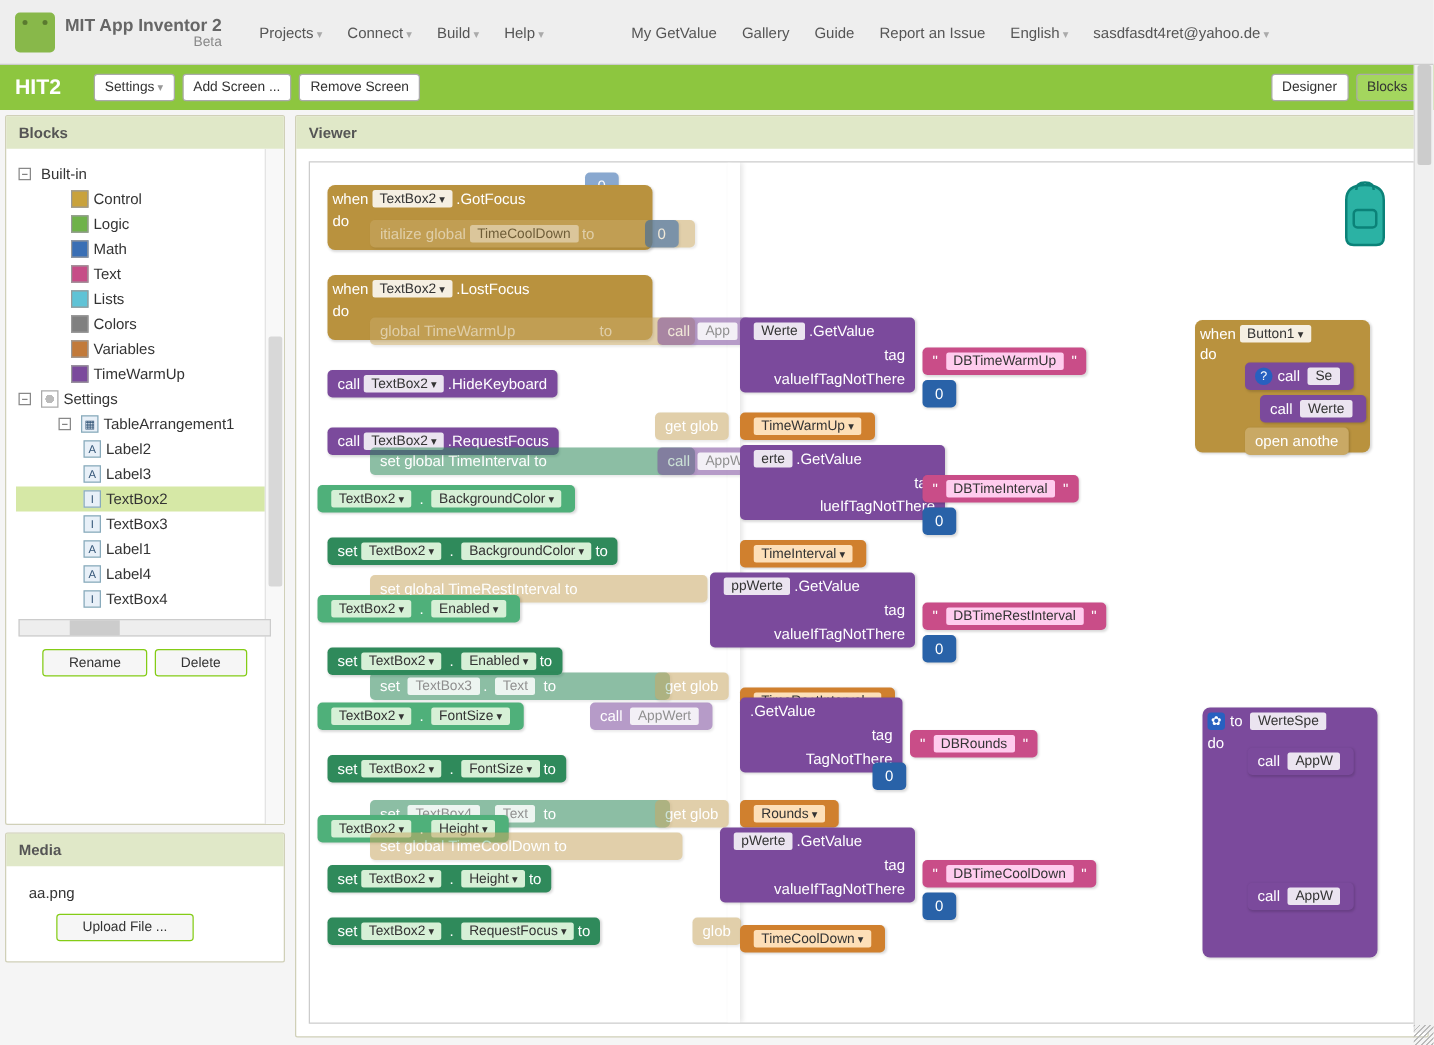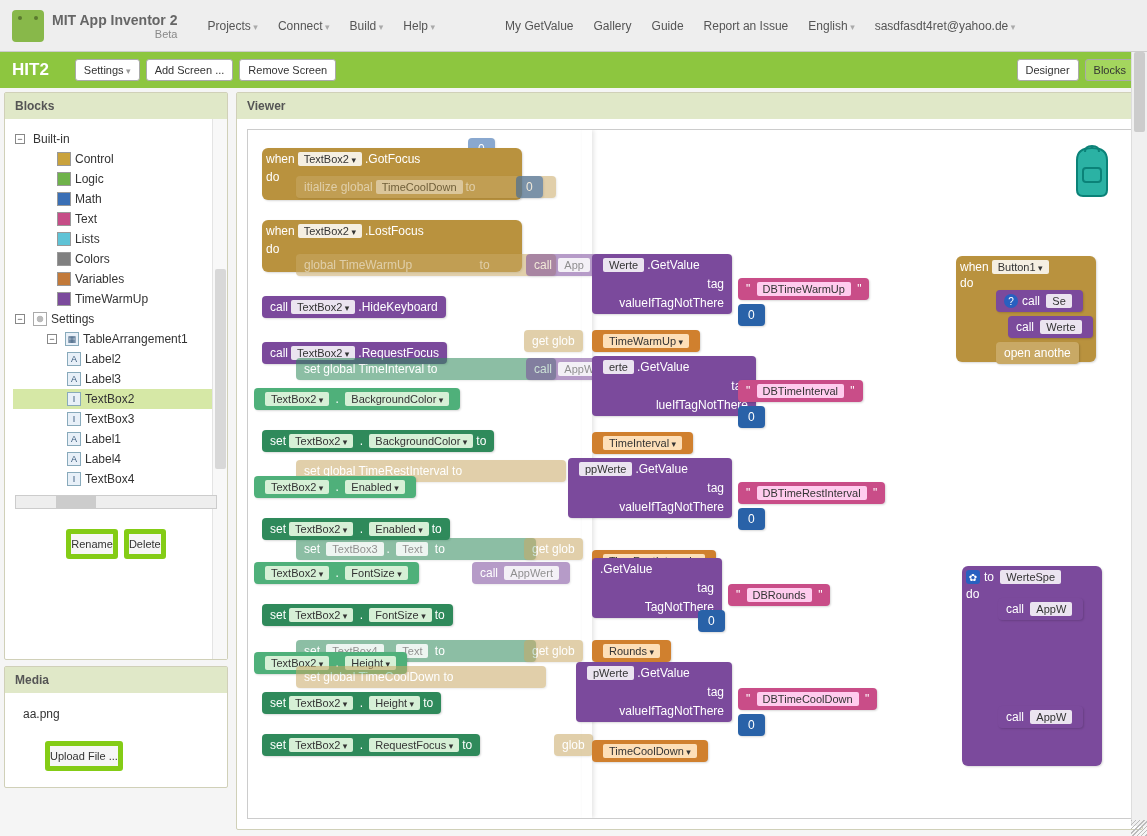--- a/index.html
+++ b/index.html
@@ -36,21 +36,21 @@
 .tree { padding: 6px 4px; }
 .tree-row { display:flex; align-items:center; gap:4px; padding: 3px 2px; cursor: pointer; }
 .tree-row.indent1 { padding-left: 44px; }
 .tree-row.indent2 { padding-left: 34px; }
 .tree-row.indent3 { padding-left: 54px; }
 .tree-row.sel { background: #d6e8a6; }
 .tree .expander { width:10px; height:10px; border:1px solid #888; display:inline-flex; align-items:center; justify-content:center; font-size:9px; line-height:1; color:#444; margin-right:4px; }
 .swatch { width:14px; height:14px; border:1px solid #999; display:inline-block; }
 .compicon { width:14px; height:14px; border:1px solid #8ab; background:#e8f0f8; display:inline-flex; align-items:center; justify-content:center; font-size:9px; color:#357; }
 .gearicon { width:14px; height:14px; background: radial-gradient(circle,#bbb 40%,transparent 42%); border:1px solid #aaa; }
-.btn2 { background:#f6f6f6; border:5px solid #84cc16; border-radius:3px; padding:4px 0; font-size:11px; cursor:pointer;margin-top:10px; }
+.btn2 { background:#f6f6f6; border:1px solid #84cc16; border-radius:3px; padding:4px 20px; font-size:11px; cursor:pointer; }
 .btnrow { display:flex; justify-content:center; gap:6px; padding:6px 0; }
 
 .hscroll { height:14px; background:#eee; border:1px solid #ccc; margin: 0 6px 4px; position:relative; }
 .hscroll .thumb { position:absolute; left:40px; width:40px; top:0; bottom:0; background:#ccc; }
 
 .media-panel .body { padding: 10px; font-size: 12px; }
 .media-row { padding: 4px 8px; }
 
 
 .viewer { flex:1; display:flex; flex-direction:column; padding:4px; }

